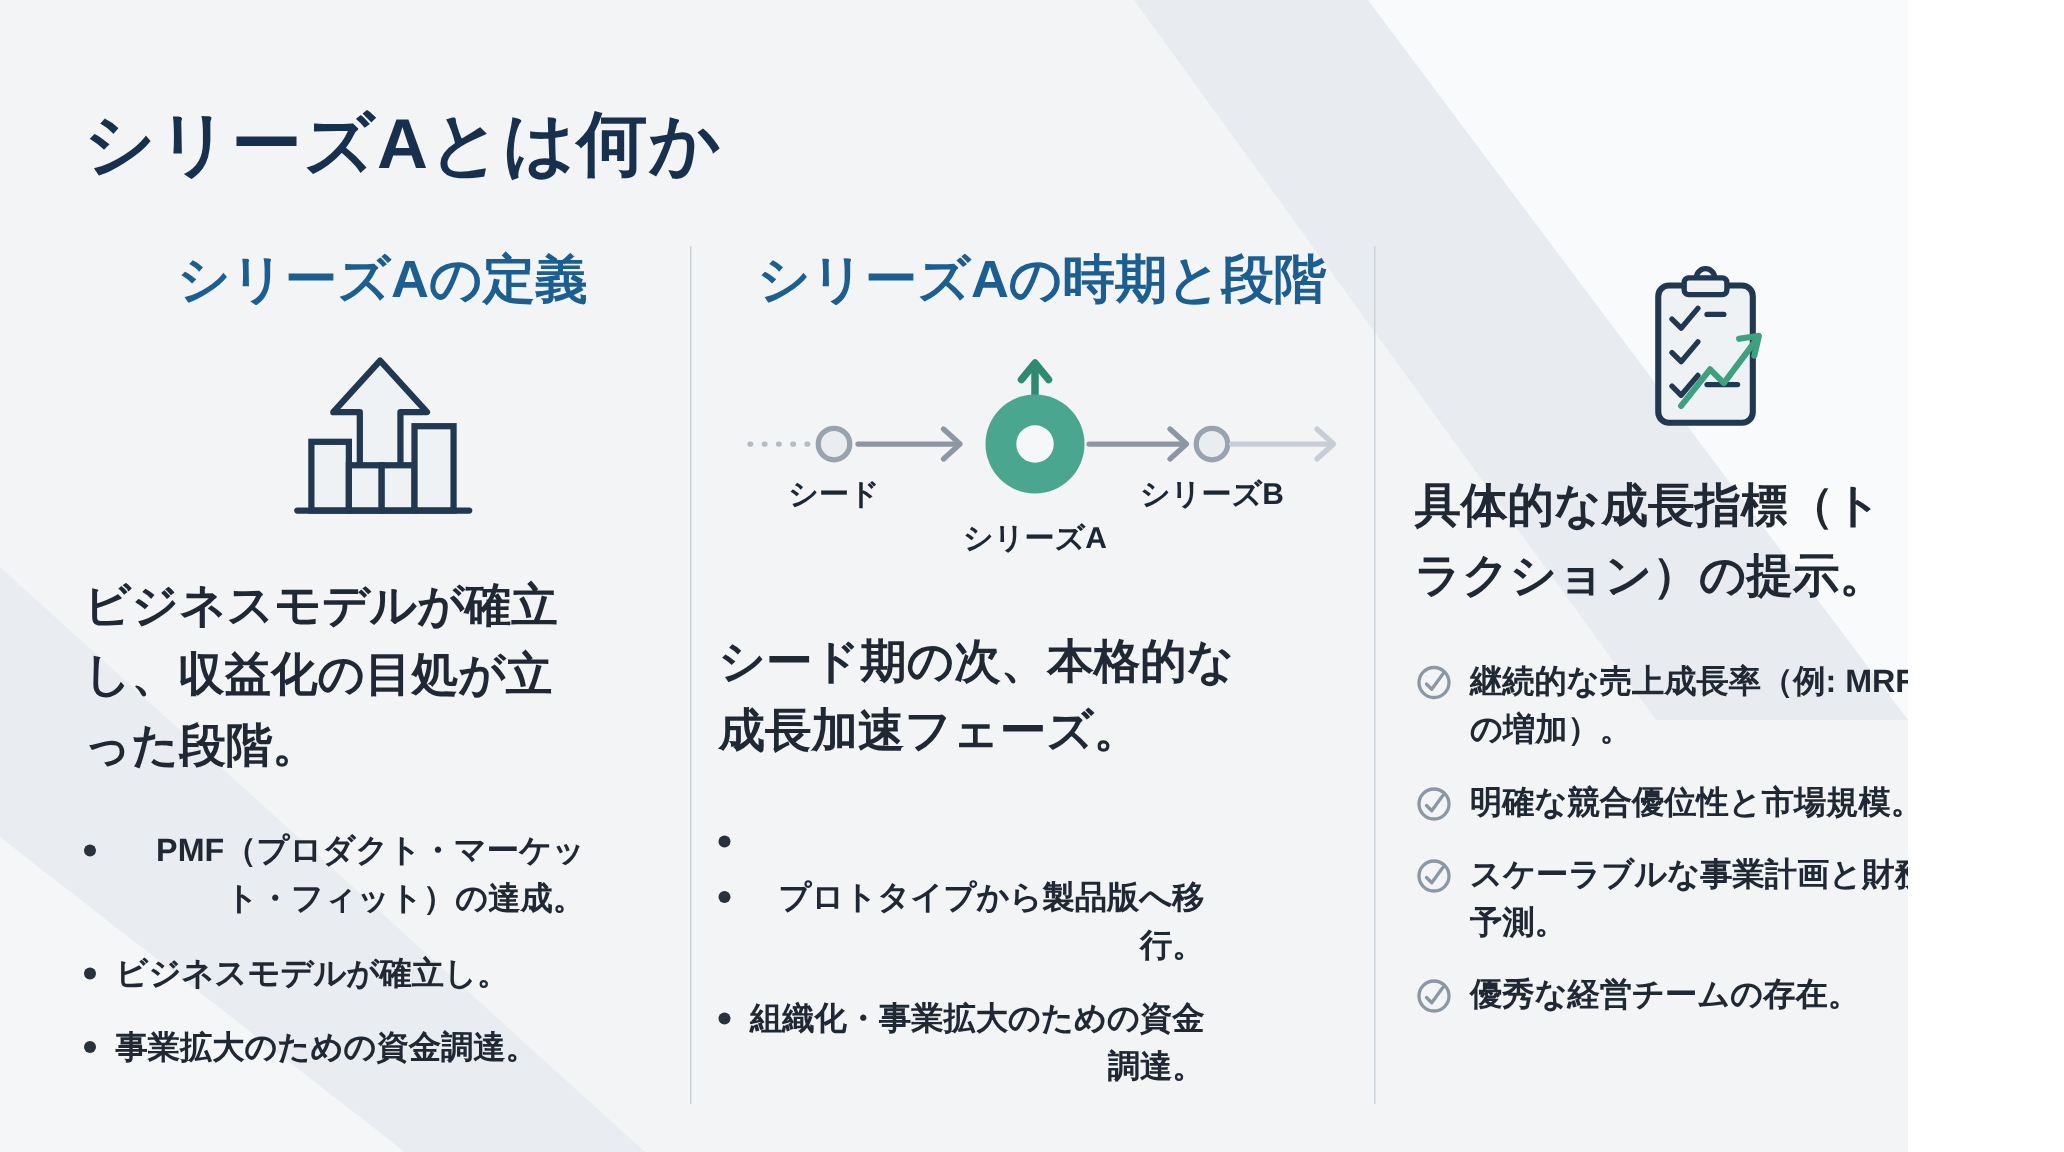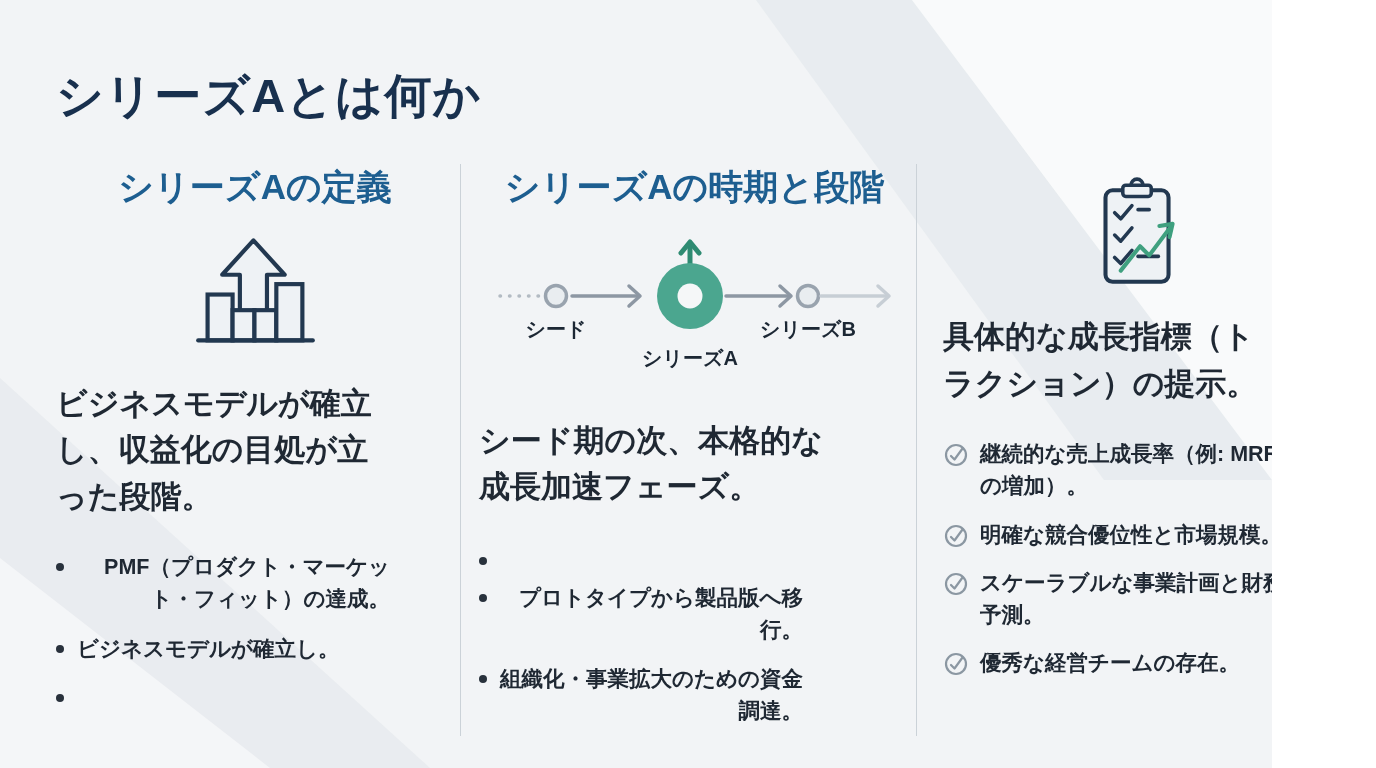--- a/index.html
+++ b/index.html
@@ -98,20 +98,21 @@
         <li>
             <span class="dot"></span>
             <span>PMF（プロダクト・マーケット・フィット）の達成。</span>
           </li>
         <li>
             <span class="dot"></span>
             <span>ビジネスモデルが確立し。</span>
           </li>
         <li>
             <span class="dot"></span>
+            <span>事業拡大のための資金調達。</span>
           </li>
       </ul>
     </div>
 
     <div class="divider"></div>
 
     <div class="col col2">
       <div class="col-header">シリーズAの時期と段階</div>
       <div class="timeline-wrap">
         <svg width="420" height="150" viewBox="0 0 420 150">

